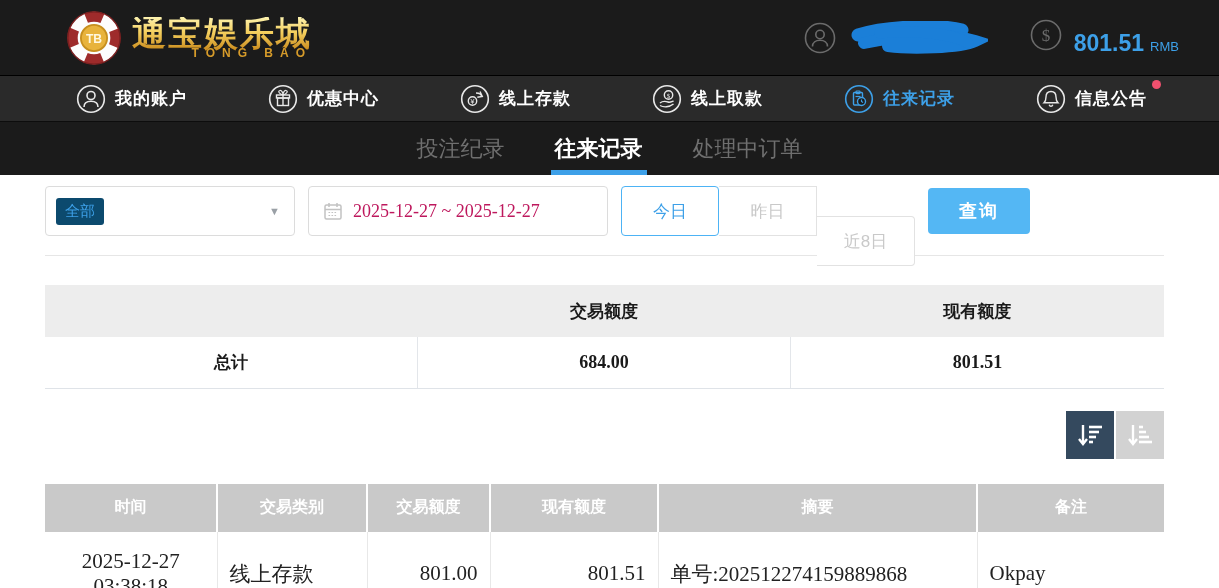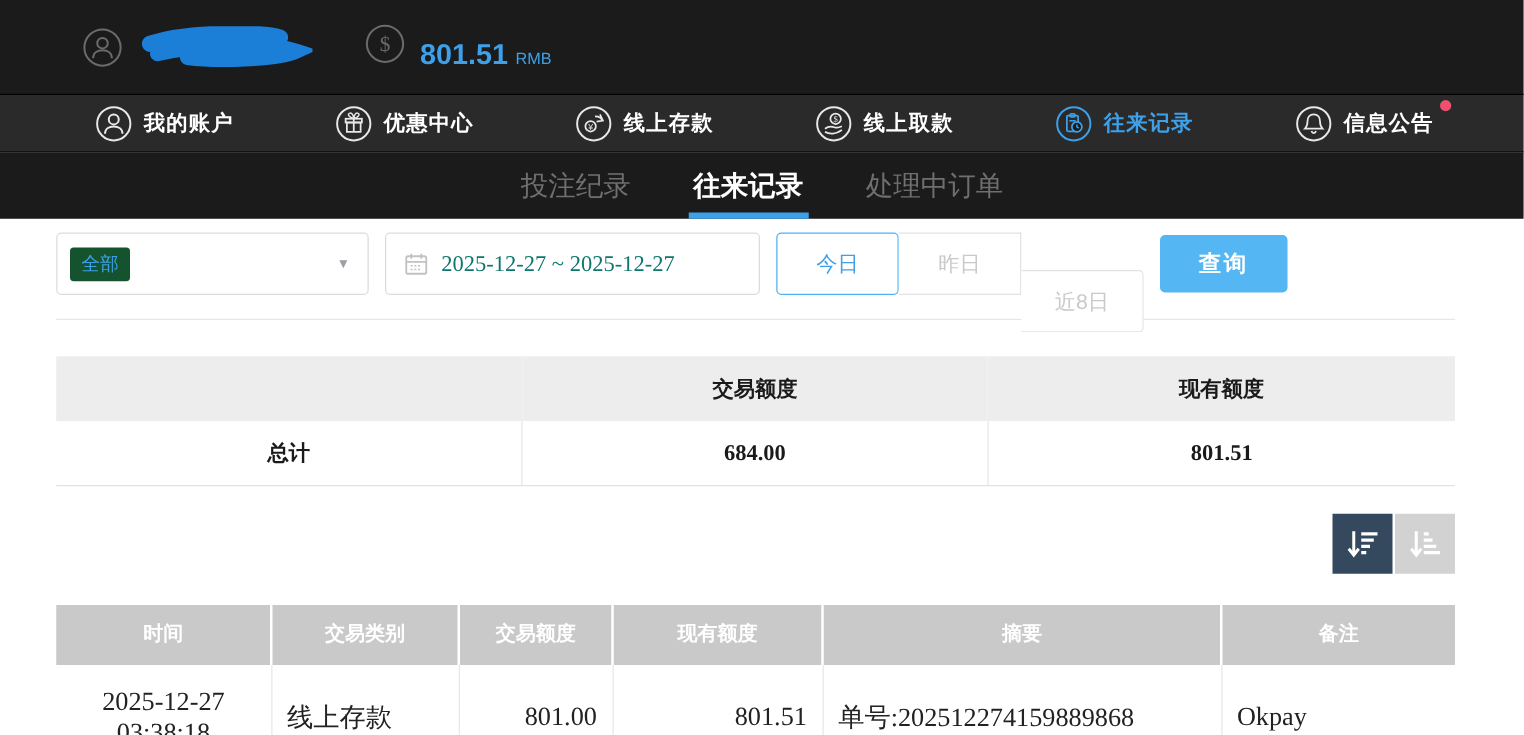--- a/index.html
+++ b/index.html
@@ -42,26 +42,26 @@
   .subtab.active { color:#fff; font-weight:bold; }
   .subtab.active::after { content:""; position:absolute; left:-2px; right:-2px; bottom:0;
     height:5px; background:#3da0e8; }
 
   
   .content { padding:11px 0 0 45px; width:1219px; }
   .filters { display:flex; align-items:center; height:50px; }
   .select-box { width:250px; height:50px; border:1px solid #dcdcdc; border-radius:4px;
     display:flex; align-items:center; justify-content:space-between; padding:0 14px 0 10px;
     cursor:pointer; background:#fff; }
-  .sel-chip { background:#14532d; color:#3da0e8; font-size:15px; padding:4px 9px; border-radius:3px;}
+  .sel-chip { background:#0c4a6e; color:#3da0e8; font-size:15px; padding:4px 9px; border-radius:3px;}
   .caret { color:#9aa0a6; font-size:11px; }
   .date-box { width:300px; height:50px; border:1px solid #dcdcdc; border-radius:4px;
     margin-left:13px; display:flex; align-items:center; gap:10px; padding:0 14px; cursor:text;}
   .cal-ic { width:20px; height:20px; color:#c2c2c2; }
-  .date-text { color:#0f766e; font-size:18px; font-family:"Liberation Serif","DejaVu Serif",serif; }
+  .date-text { color:#be185d; font-size:18px; font-family:"Liberation Serif","DejaVu Serif",serif; }
   .btn-group { display:flex; margin-left:13px; height:50px; }
   .qbtn { width:98px; height:50px; background:#fff; border:1px solid #e2e2e2; font-size:17px;
     color:#c9c9c9; cursor:pointer; display:flex; align-items:center; justify-content:center; }
   .qbtn:first-child { border-radius:4px 0 0 4px; }
   .qbtn:last-child { border-radius:0 4px 4px 0;margin-top:30px; }
   .qbtn + .qbtn { border-left:none; }
   .qbtn.active { border:1px solid #4db3f5; color:#3da0e8; border-radius:4px; }
   .search-btn { width:102px; height:46px; margin-left:13px; background:#54b7f4; color:#fff;
     font-size:18px; font-weight:bold; border:none; border-radius:4px; cursor:pointer;
     letter-spacing:2px; }
@@ -92,20 +92,33 @@
   .rec-table td { background:#fff; height:51px; color:#222;
     border-right:1px solid #e8e8e8; border-bottom:1px solid #e8e8e8;
     font-family:"Liberation Serif","DejaVu Serif",serif; font-size:21px; padding:17px 12px; }
   .rec-table td:last-child { border-right:none; }
   .ta-c { text-align:center; } .ta-l { text-align:left; } .ta-r { text-align:right; }
 </style>
 </head>
 <body>
 
 <header class="topbar">
+  <div class="logo">
+    <svg class="chip" viewBox="0 0 60 60">
+      <circle cx="30" cy="30" r="28" fill="#fdfdfd"></circle>
+      <circle cx="30" cy="30" r="23" fill="none" stroke="#9e2b2b" stroke-width="11" stroke-dasharray="18 18" stroke-dashoffset="9"></circle>
+      <circle cx="30" cy="30" r="28" fill="none" stroke="#7a1f1f" stroke-width="1.5"></circle>
+      <circle cx="30" cy="30" r="14" fill="#e8b33c" stroke="#c78f1e" stroke-width="2"></circle>
+      <text x="30" y="35" font-size="13" font-weight="bold" fill="#fff8e0" text-anchor="middle" font-family="Liberation Sans, sans-serif">TB</text>
+    </svg>
+    <div class="brand">
+      <span class="brand-cn">通宝娱乐城</span>
+      <span class="brand-en">TONG BAO</span>
+    </div>
+  </div>
 
   <div class="topbar-right">
     <svg class="circ-ic" viewBox="0 0 32 32">
       <circle cx="16" cy="16" r="14.5" fill="none" stroke="currentColor" stroke-width="1.6"></circle>
       <circle cx="16" cy="12.5" r="4.2" fill="none" stroke="currentColor" stroke-width="1.6"></circle>
       <path d="M8.5 24.5 c0-4.2 3.4-6.3 7.5-6.3 s7.5 2.1 7.5 6.3" fill="none" stroke="currentColor" stroke-width="1.6"></path>
     </svg>
     <svg class="scribble" viewBox="0 0 138 34">
       <path d="M8 14 C40 4 95 4 112 9" stroke="#1b7fd8" stroke-width="13" fill="none" stroke-linecap="round"></path>
       <path d="M14 22 C50 14 100 12 125 20 C110 27 60 28 38 25" stroke="#1b7fd8" stroke-width="12" fill="none" stroke-linecap="round"></path>

